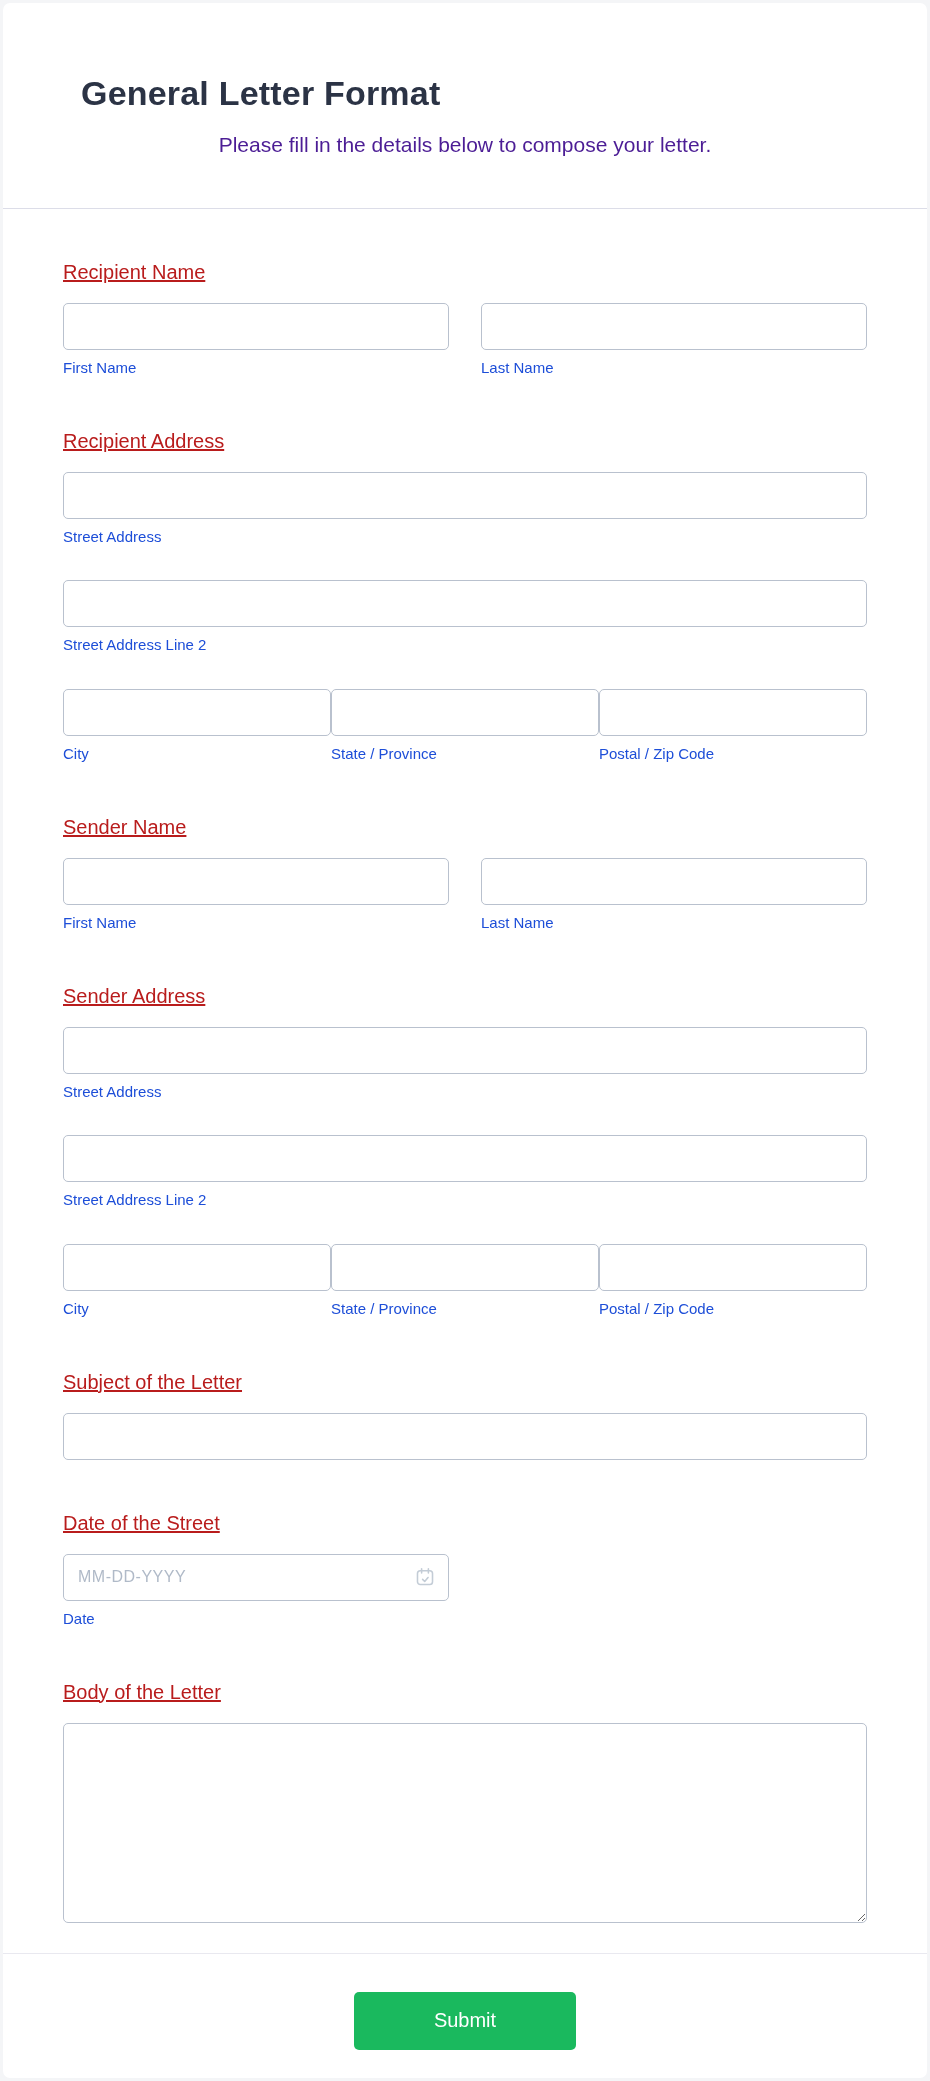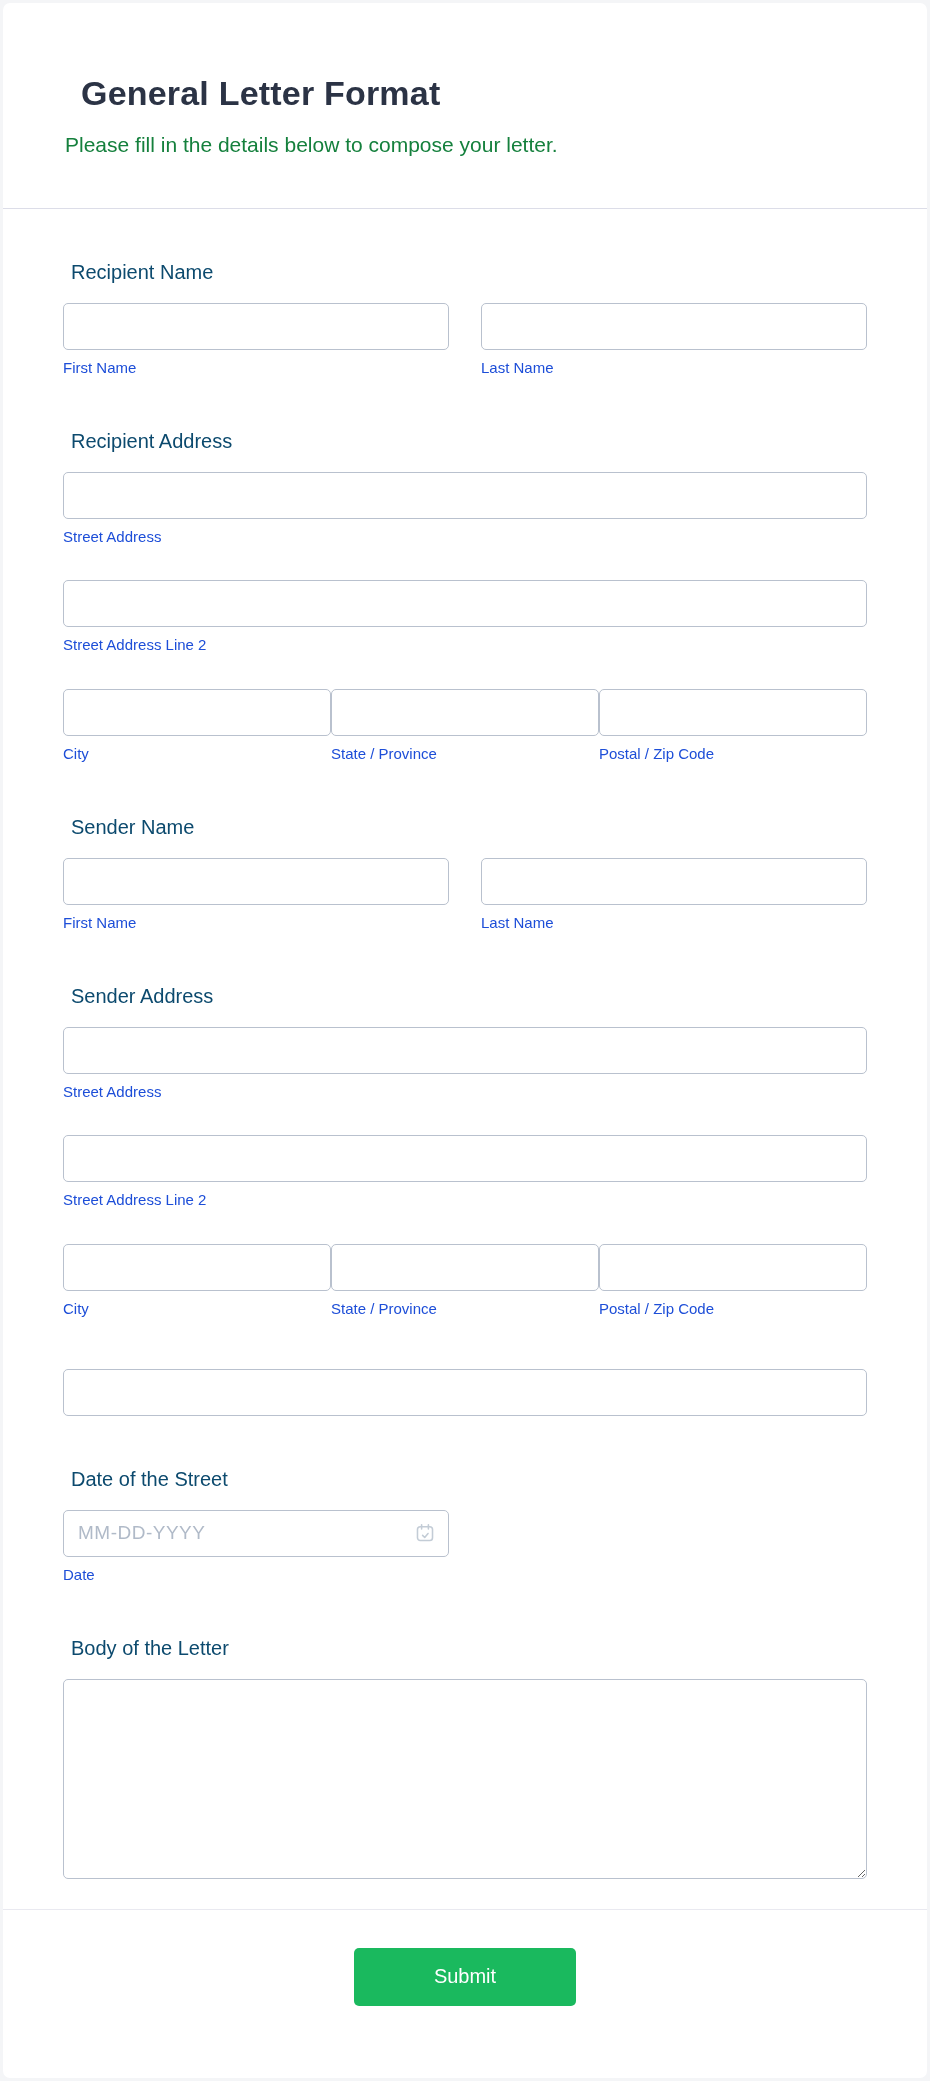--- a/index.html
+++ b/index.html
@@ -29,44 +29,46 @@
     line-height: 1.25;
     font-weight: 700;
     color: #2b3345;
     letter-spacing: 0.2px;
   }
   .form-subtitle {
     margin: 10px 0 0 0;
     font-size: 21px;
     line-height: 1.35;
     font-weight: 400;
-    color: #15803d;
+    color: #4c1d95;
+    text-align: center;
   }
   
   .form-body { padding: 0 60px; }
   .section { margin-top: 50px; }
   .section-heading {
-    margin: 0 0 18px 8px;
+    margin: 0 0 18px 0;
     font-size: 20px;
     line-height: 1.3;
     font-weight: 500;
-    color: #0c4a6e;
+    color: #b91c1c;
+    text-decoration: underline;
   }
   .row { display: flex; gap: 32px; }
   .row-3 { display: flex; }
   .col { flex: 1; min-width: 0; }
   .field-block { margin-bottom: 34px; }
   .field-block:last-child { margin-bottom: 0; }
   input[type="text"] {
     display: block;
     width: 100%;
     height: 47px;
     padding: 0 14px;
     font-family: "Liberation Sans", sans-serif;
-    font-size: 19px;
+    font-size: 16px;
     color: #2b3345;
     background: #ffffff;
     border: 1px solid #b9c1ce;
     border-radius: 5px;
     outline: none;
   }
   input[type="text"]::placeholder { color: #b0bac8; letter-spacing: 0.5px; }
   .sublabel {
     margin-top: 9px;
     font-size: 15px;
@@ -205,20 +207,21 @@
           <div class="sublabel">State / Province</div>
         </div>
         <div class="col">
           <input type="text" value="" style="">
           <div class="sublabel">Postal / Zip Code</div>
         </div>
       </div>
     </div>
 
     <div class="section">
+      <h2 class="section-heading">Subject of the Letter</h2>
       <input type="text" class="half" value="" style="">
     </div>
 
     <div class="section">
       <h2 class="section-heading">Date of the Street</h2>
       <div class="date-wrap">
         <input type="text" placeholder="MM-DD-YYYY" style="">
         <svg class="calendar-icon" viewBox="0 0 24 24" fill="none" stroke="#c3ccd6" stroke-width="1.7" stroke-linecap="round" stroke-linejoin="round">
           <rect x="3.8" y="5.2" width="16.4" height="15" rx="3"></rect>
           <line x1="8.3" y1="3" x2="8.3" y2="7.6"></line>

